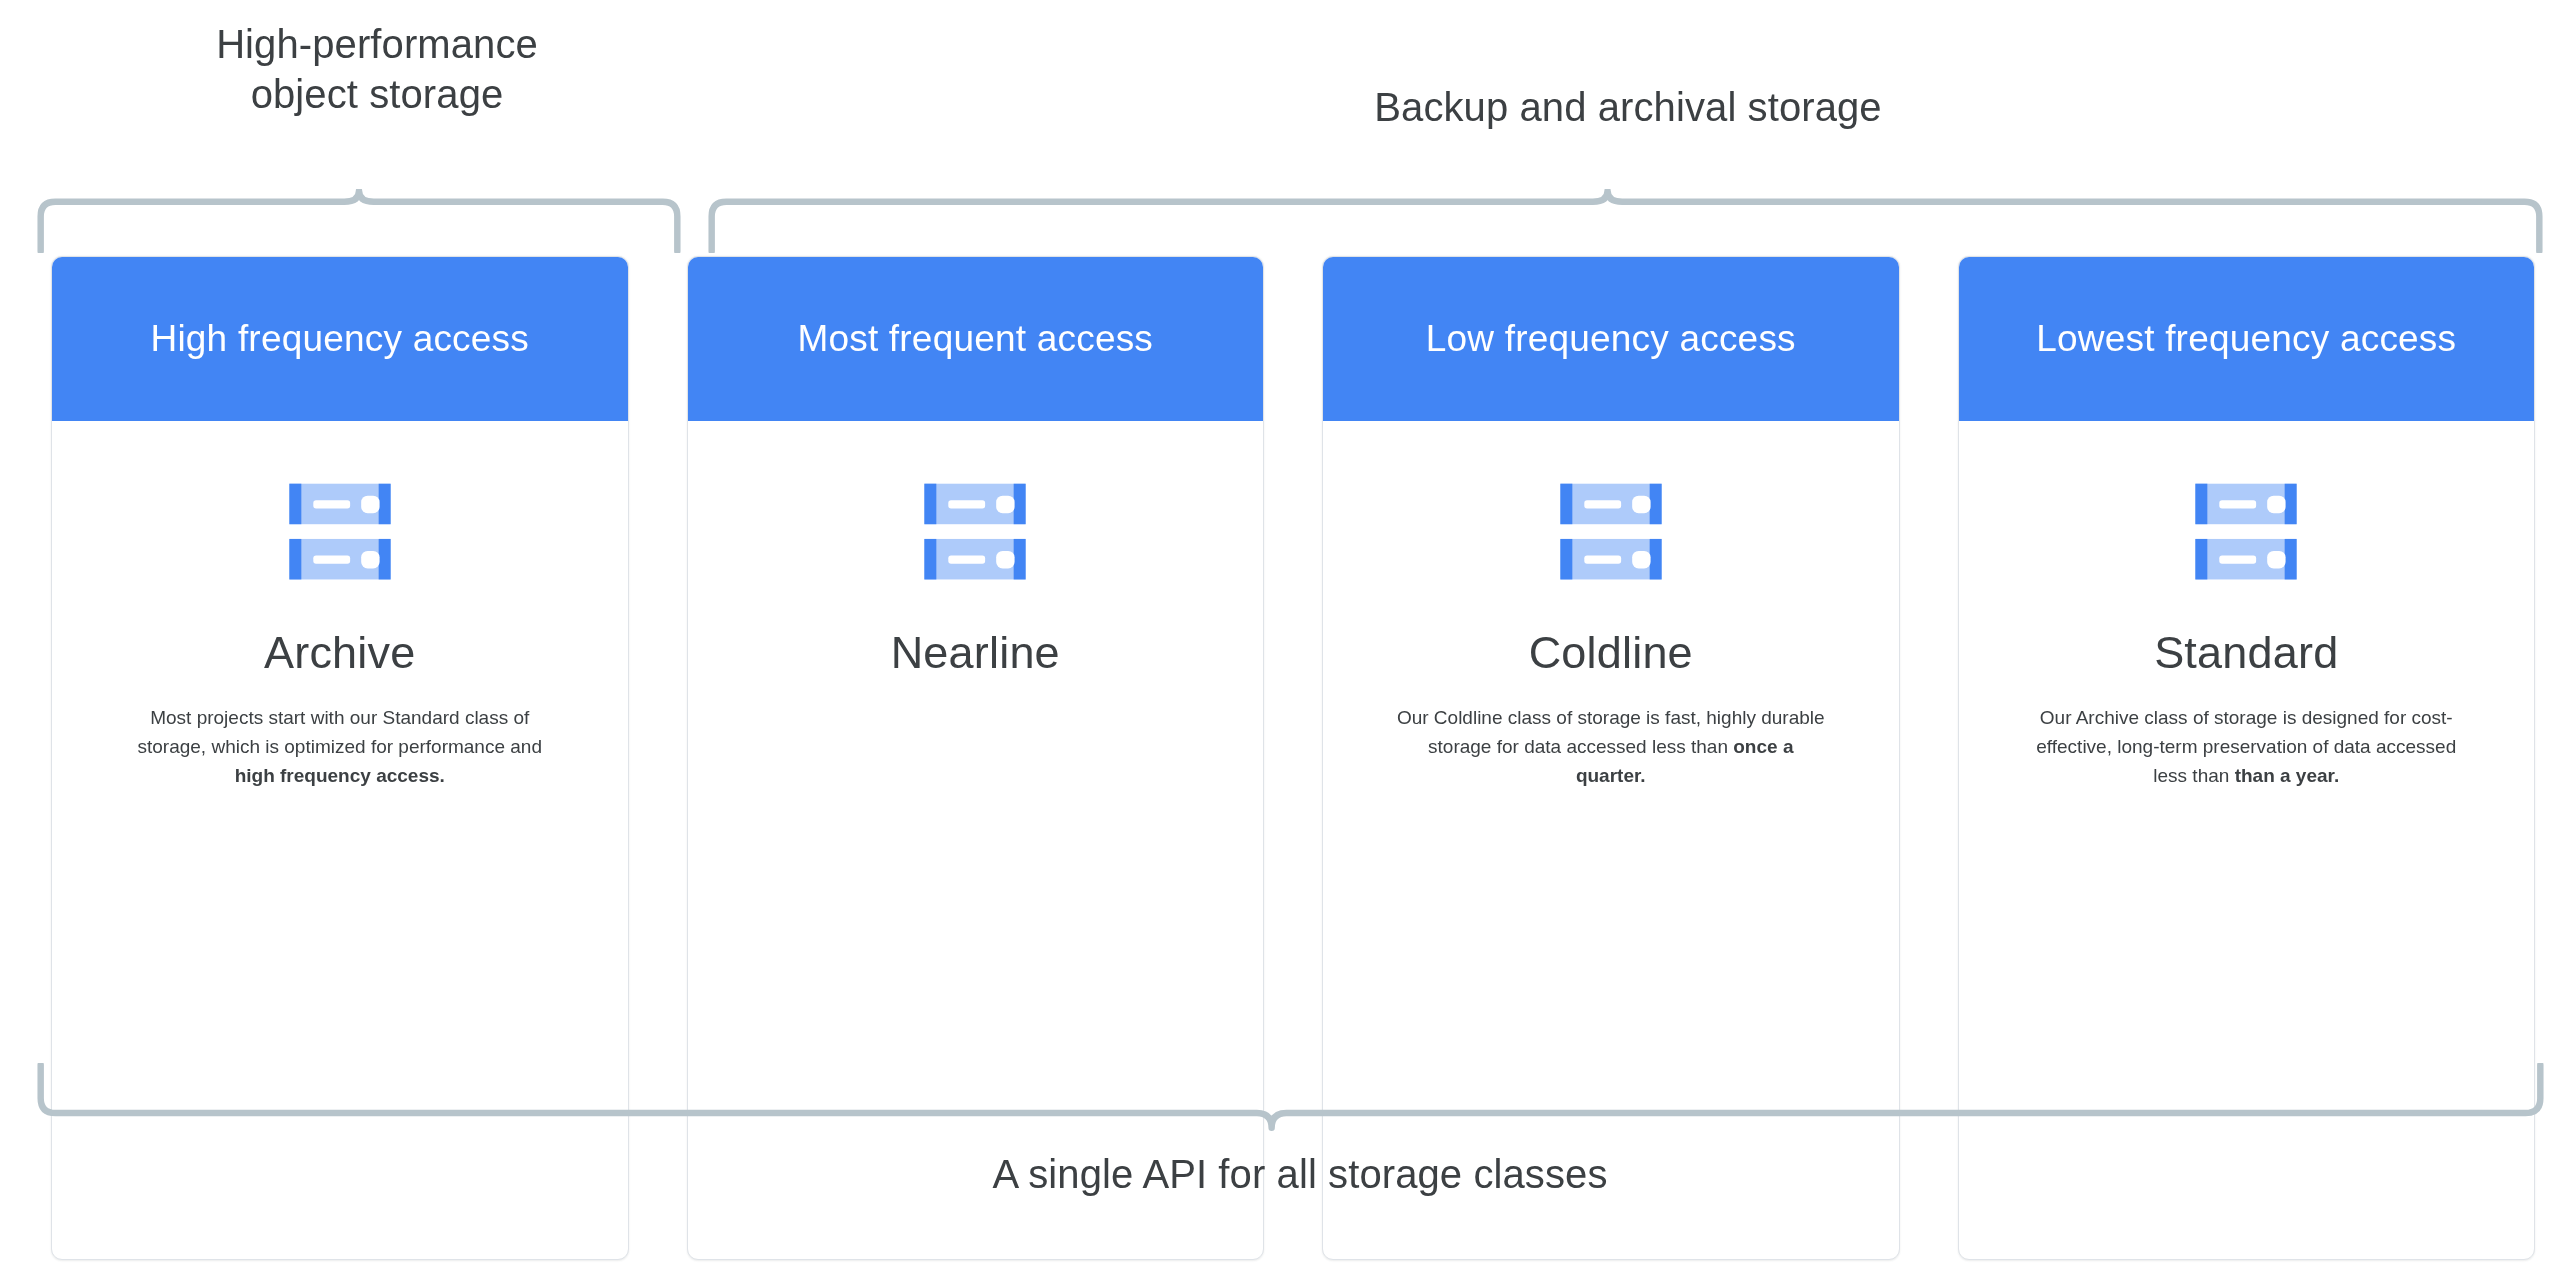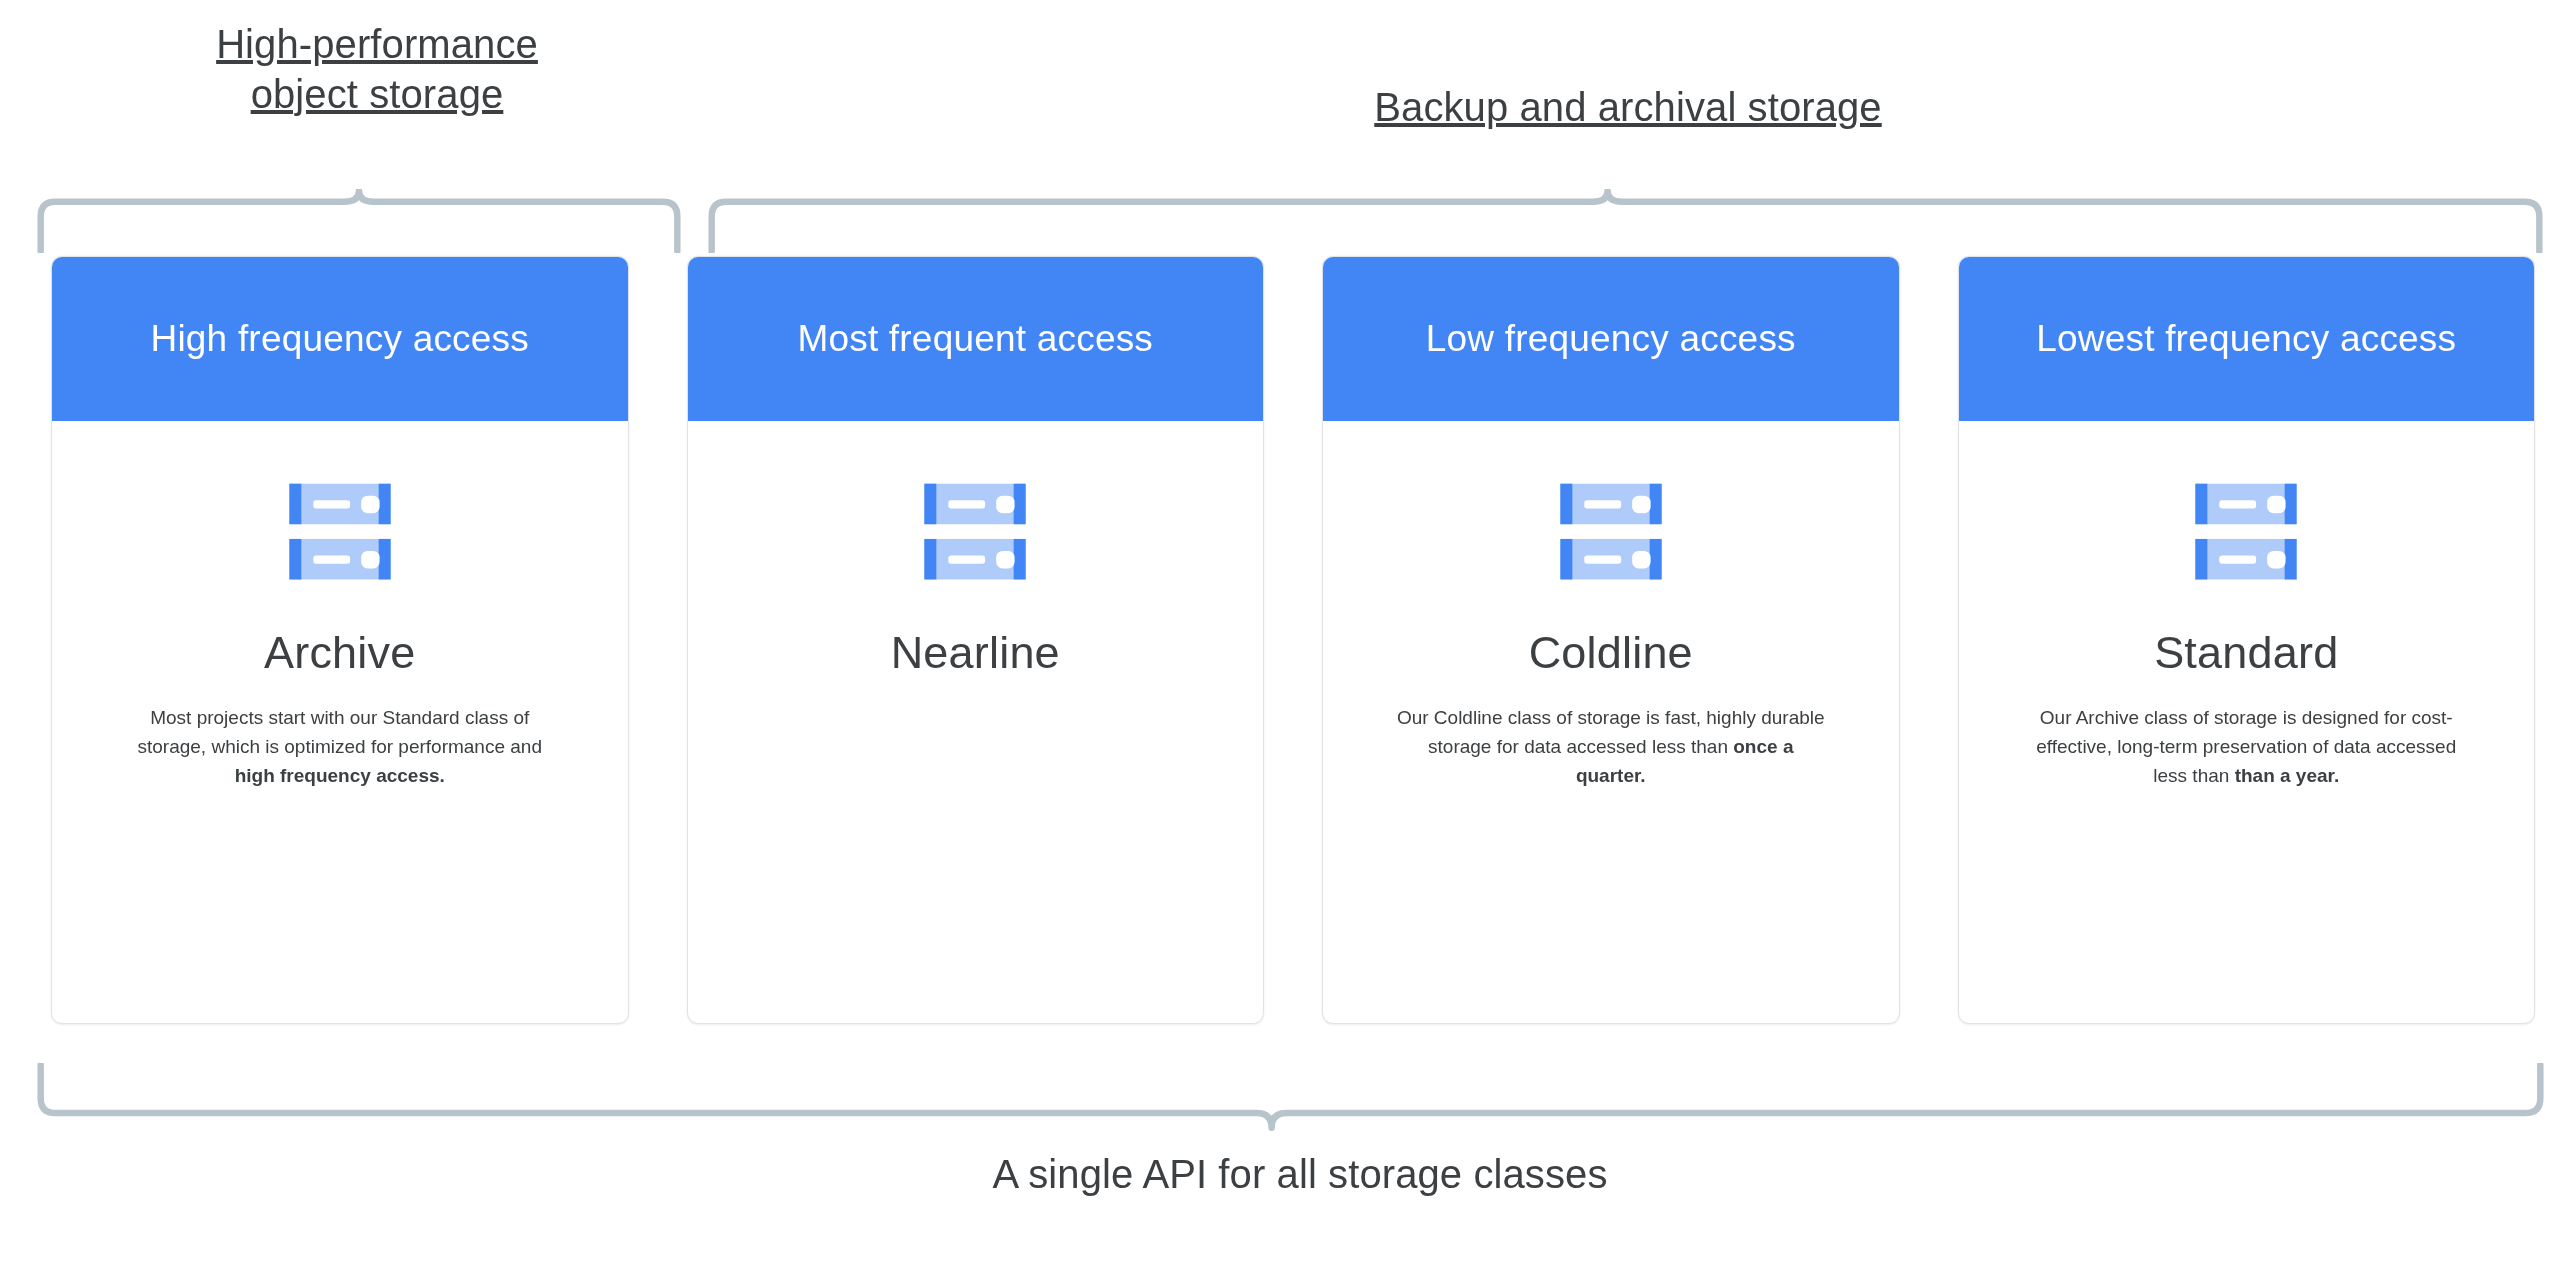--- a/index.html
+++ b/index.html
@@ -15,36 +15,35 @@
   
   .group-caption{
     position:absolute;
     text-align:center;
     font-size:40px;
     line-height:1.24;
     color:#3c4043;
     font-weight:400;
     letter-spacing:0.1px;
     white-space:pre-line;
-    text-decoration:underline;
   }
   #cap-left{left:55px;top:20px;width:644px;}
   #cap-right{left:708px;top:83px;width:1840px;}
 
   
   .brace{position:absolute;}
   #brace-left   {left:37px;  top:189px; width:644px;  height:64px;}
   #brace-right  {left:708px; top:189px; width:1835px; height:64px;}
   #brace-bottom {left:37px;  top:1063px;width:2507px; height:74px;}
 
   
   .cards{
     position:absolute;
     left:51px;top:256px;
-    width:2484px;height:768px;
+    width:2484px;height:1004px;
     display:flex;
     gap:58px;
   }
   .card{
     flex:1 1 0;
     background:#ffffff;
     border:0.9px solid #dfe3e8;
     border-radius:11px;
     box-shadow:0 0.9px 1.8px rgba(60,64,67,.10);
     display:flex;

